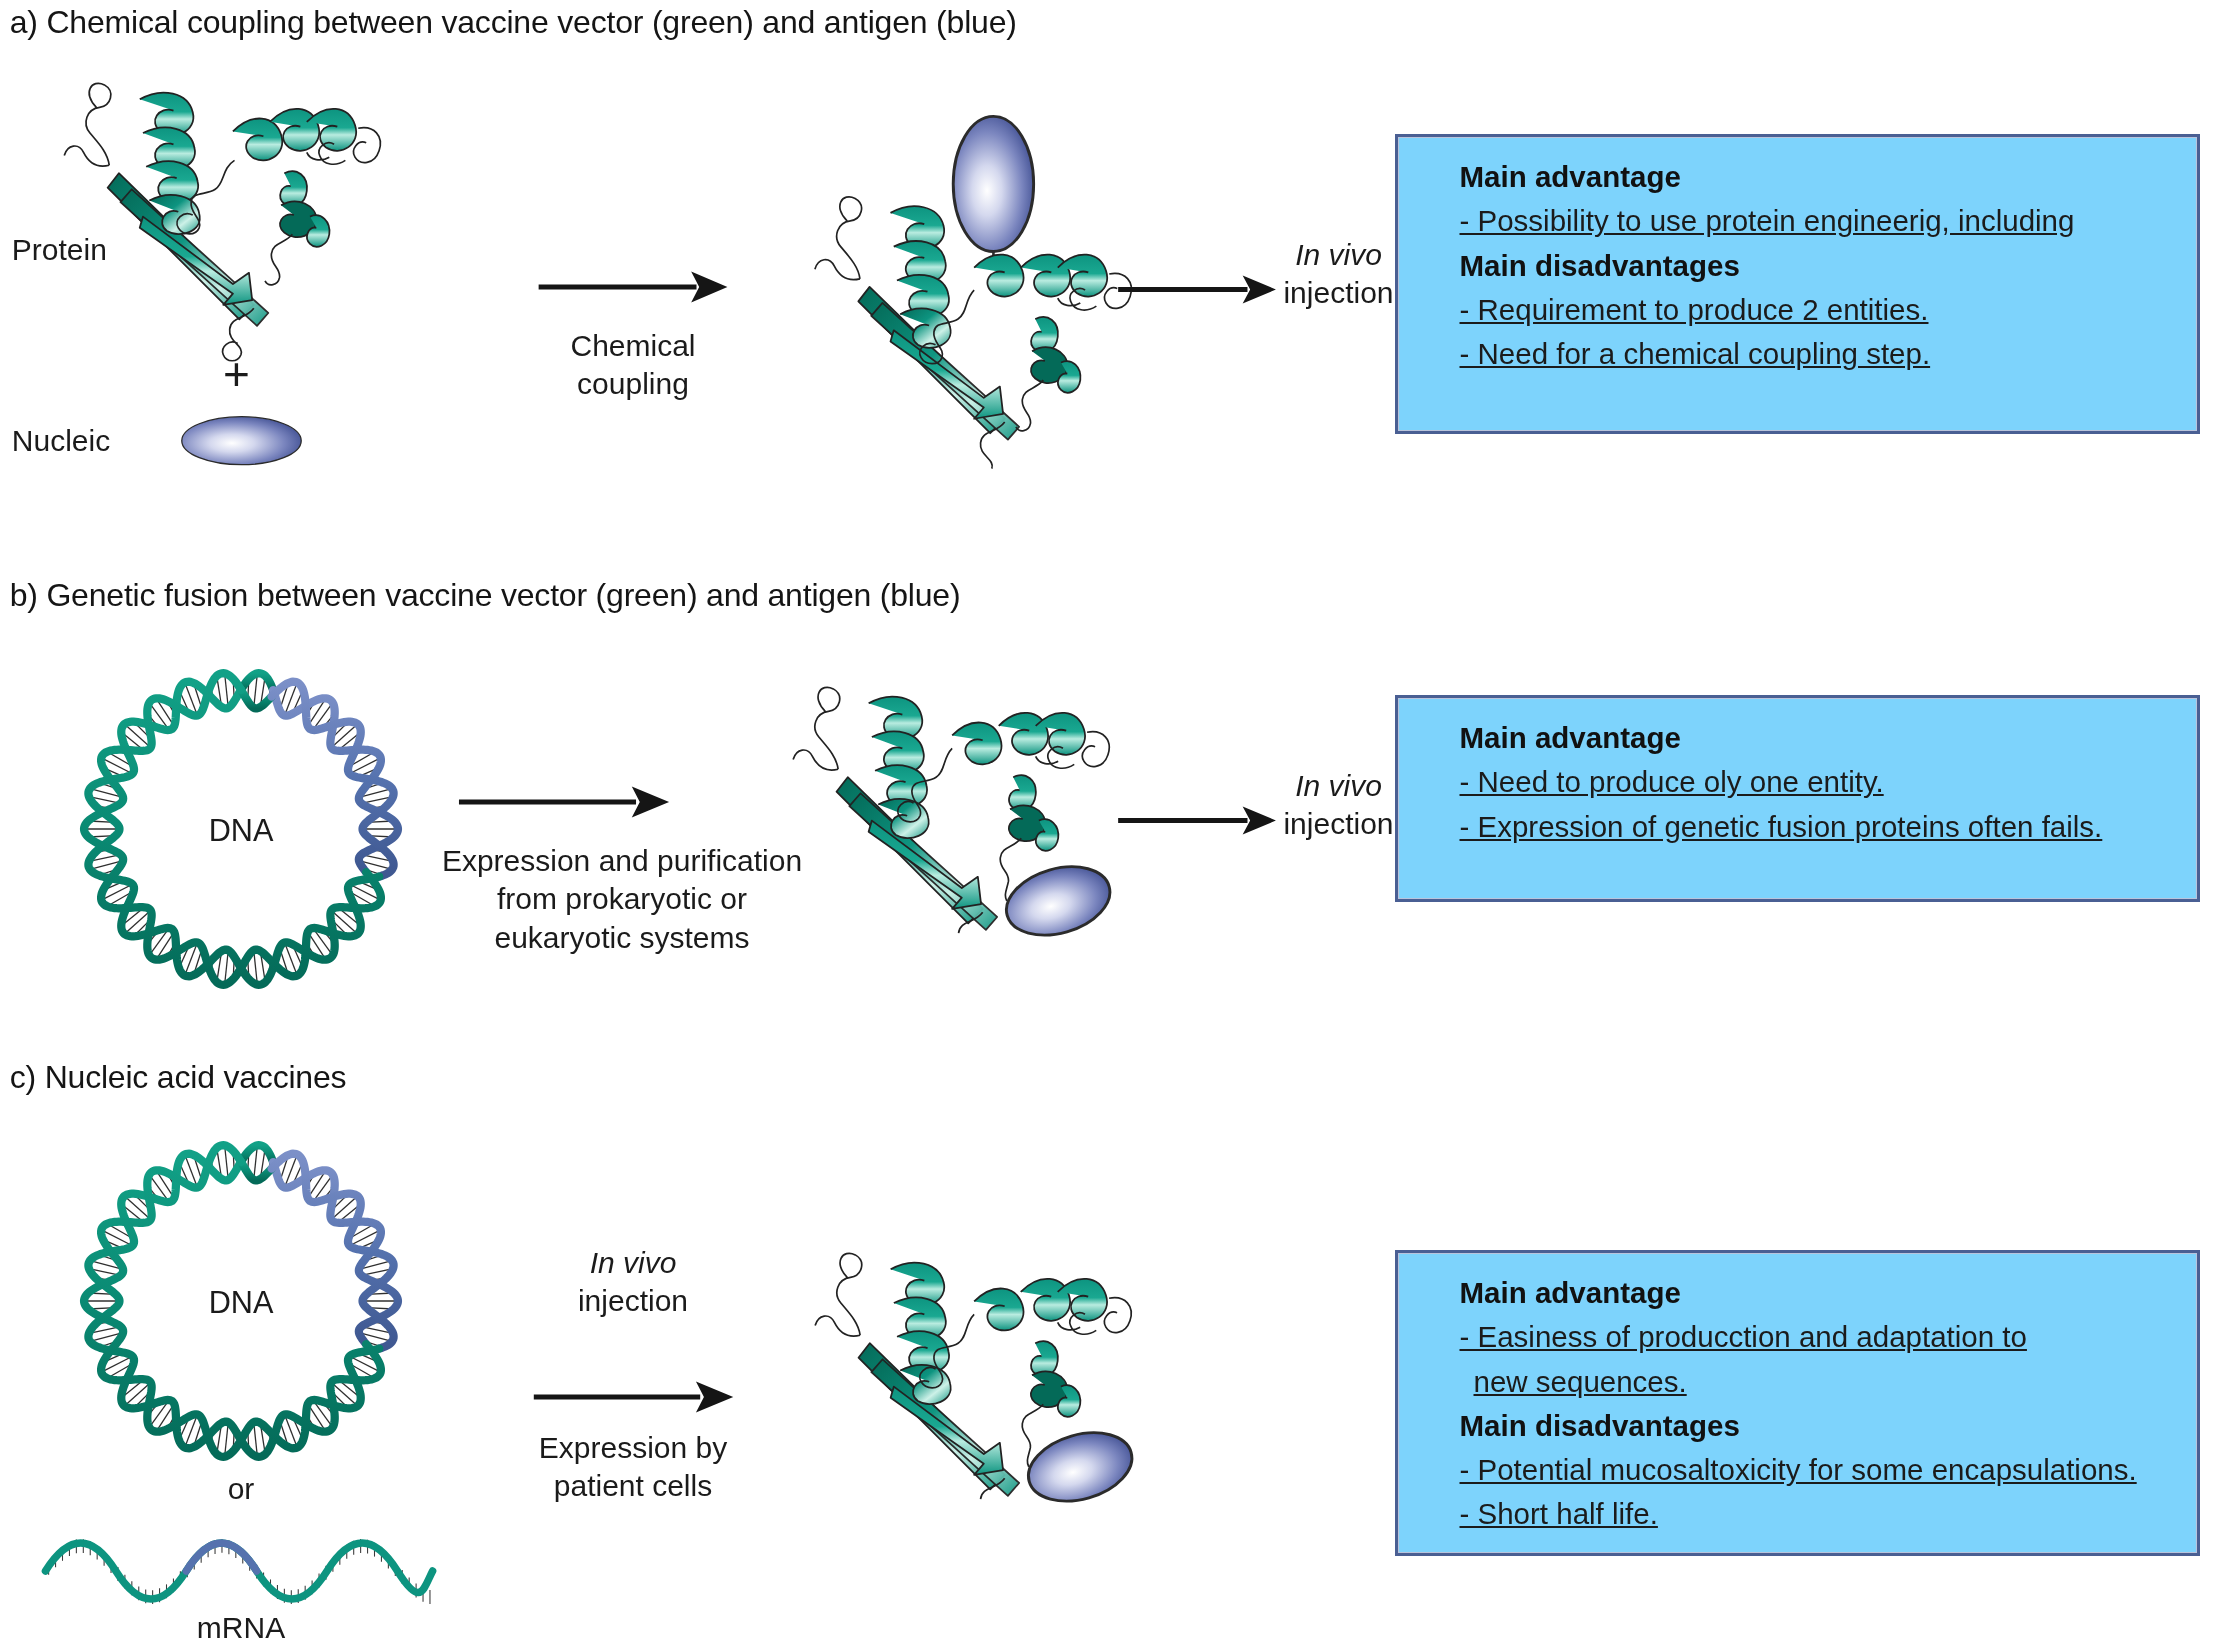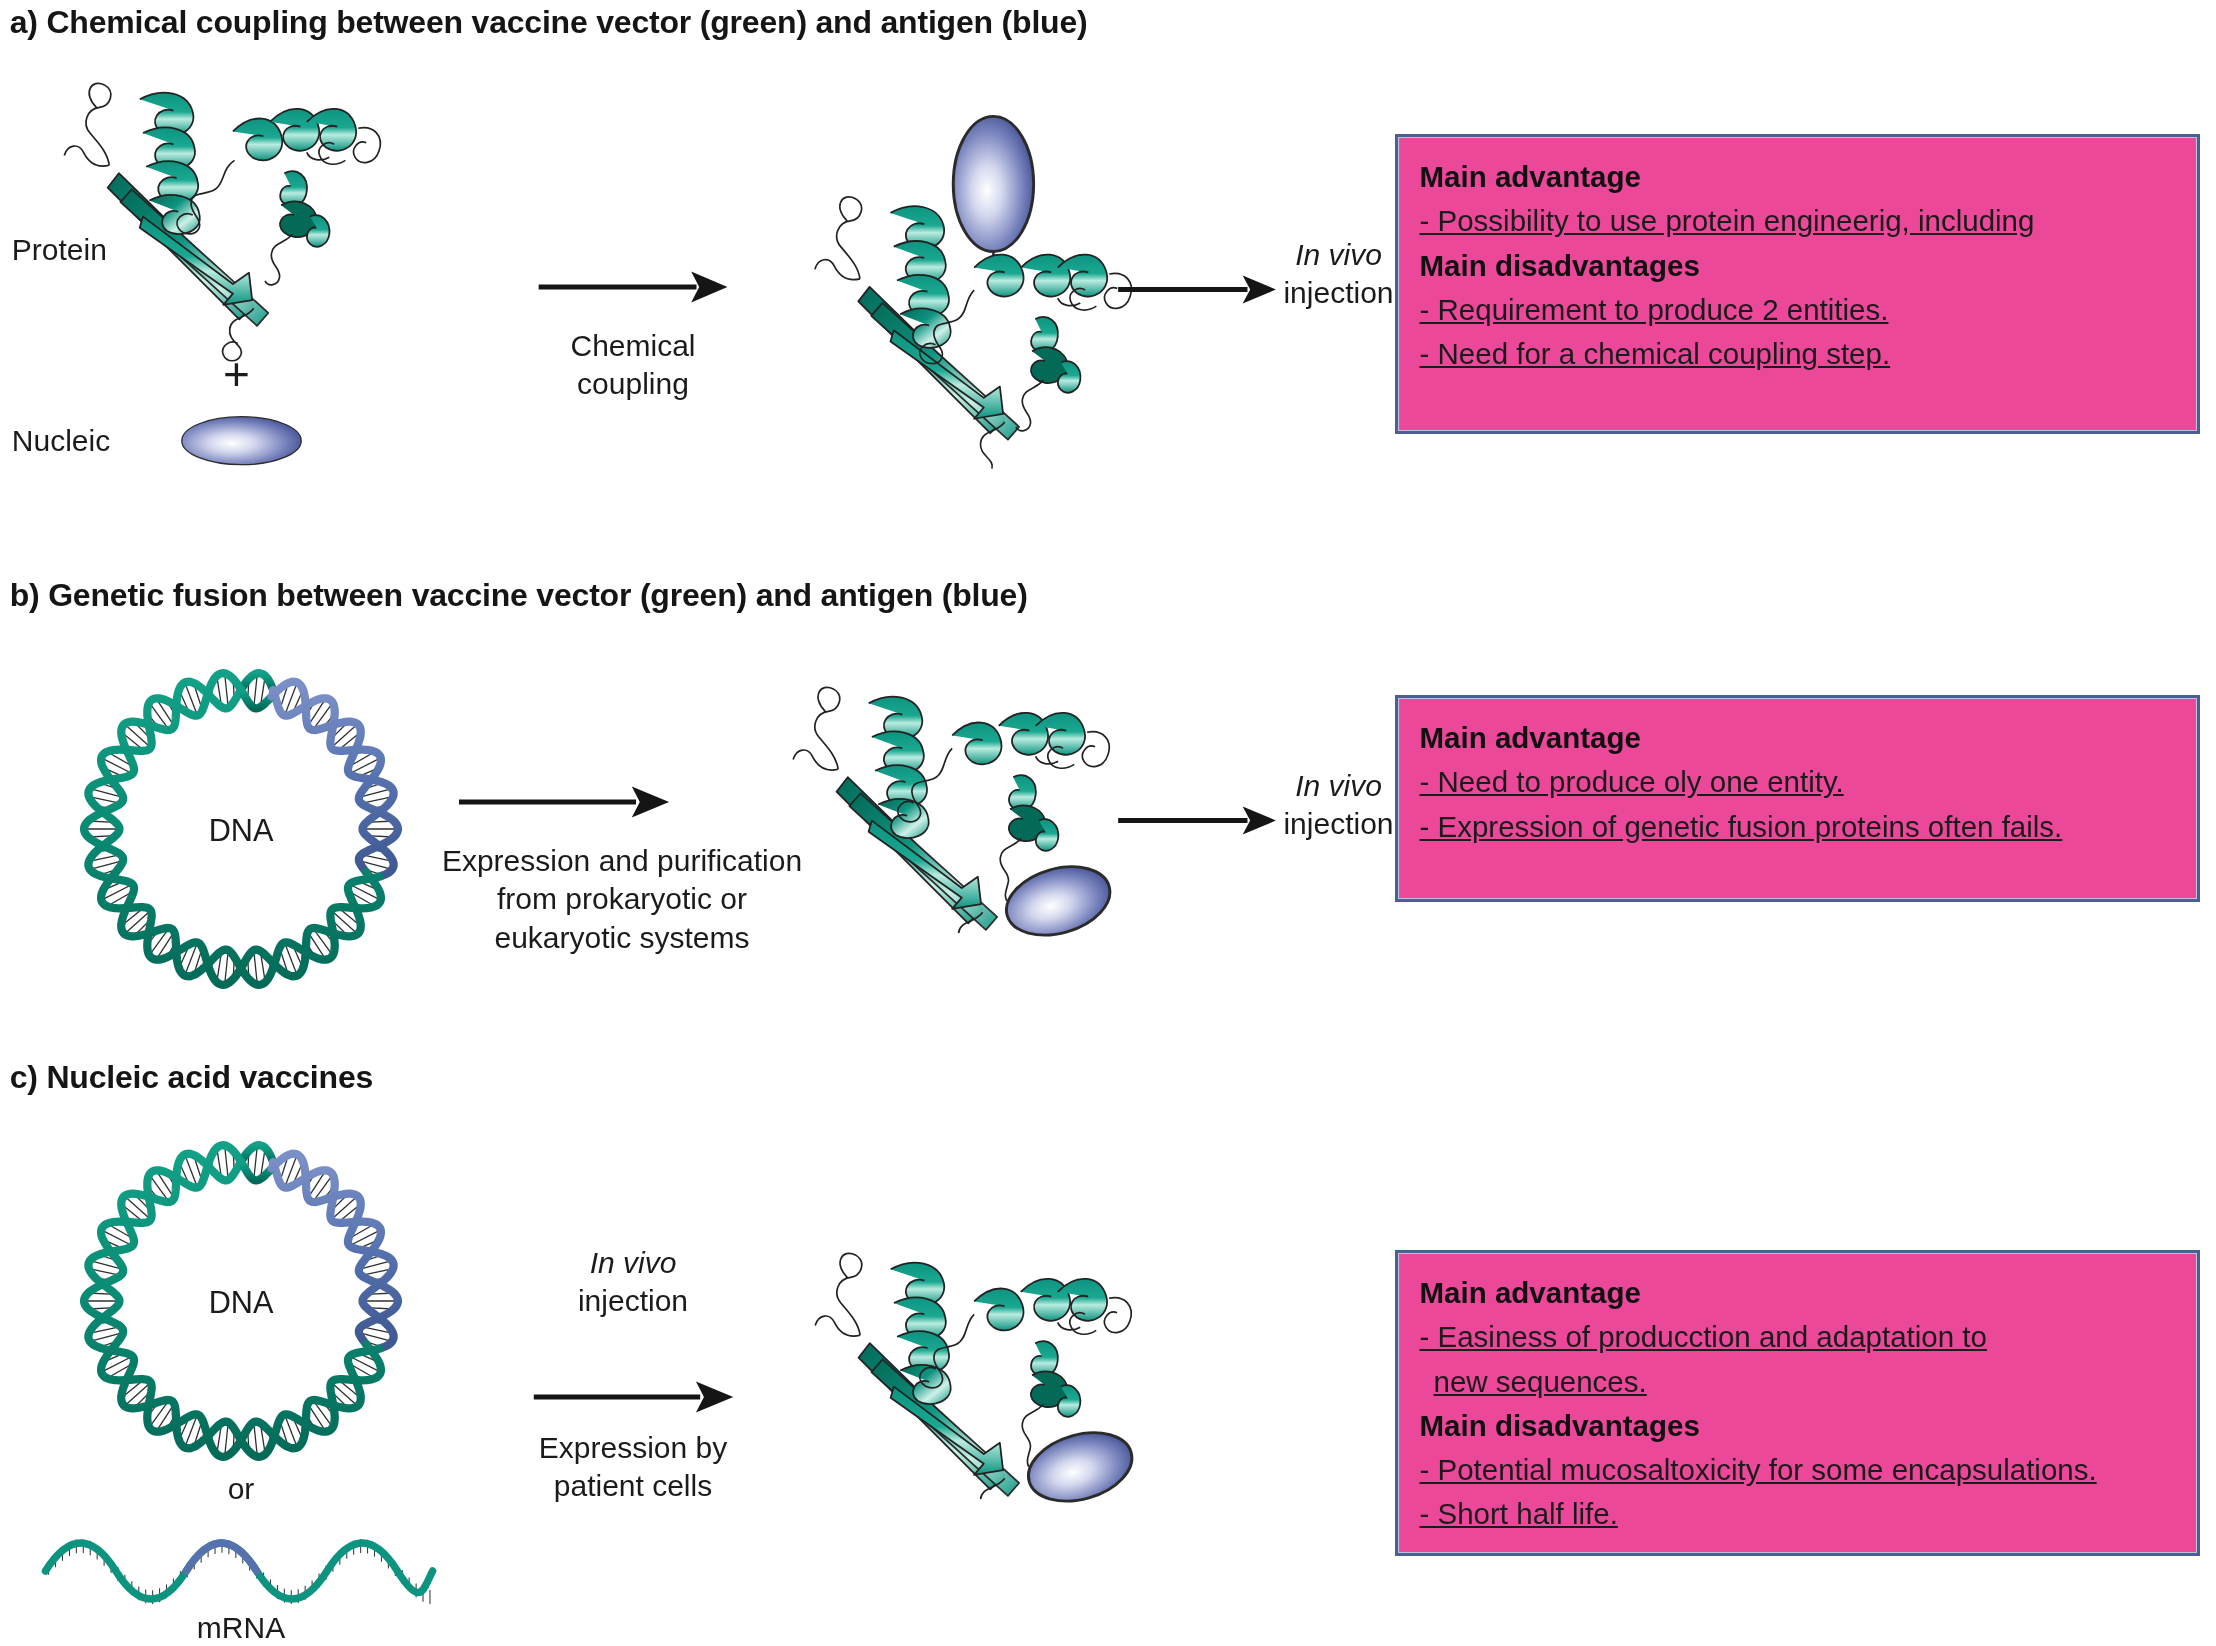--- a/index.html
+++ b/index.html
@@ -2,32 +2,33 @@
 <html style="font-size:8.6px"><head>
 <meta charset="utf-8">
 <title>Vaccine vector strategies</title>
 <style>
   html,body{margin:0;padding:0;background:#ffffff;}
   body{
     width:2216px;height:1646px;position:relative;overflow:hidden;
     font-family:"Liberation Sans", sans-serif;color:#1a1a1a;
   }
   .panel-title{
-    position:absolute;font-weight:bold;font-size:32px;letter-spacing:-0.2px;
+    position:absolute;font-weight:normal;font-size:32px;letter-spacing:-0.2px;
     color:#151515;white-space:nowrap;
   }
   .lbl{position:absolute;font-size:30px;color:#1b1b1b;white-space:nowrap;}
   .lbl-c{position:absolute;font-size:30px;color:#1b1b1b;text-align:center;line-height:1.28;}
   .ital{font-style:italic;}
   .plus{position:absolute;font-size:46px;color:#1b1b1b;line-height:1;}
   .infobox{
-    position:absolute;background:#ec4899;
+    position:absolute;background:#7dd3fc;
     border:3.8px solid #4a5f93;
     box-shadow:0 0 0 1.1px #b9c4dc inset;
     box-sizing:border-box;
+    padding-left:40px;
   }
   .infobox .bt{
     font-weight:bold;font-size:29.5px;color:#111;margin:0;line-height:1.5;white-space:nowrap;
   }
   .infobox .bl{
     font-size:29.5px;color:#1b1b1b;margin:0;line-height:1.5;white-space:nowrap;text-decoration:underline;
   }
   .infobox .inner{padding:18px 21.5px;}
   svg{display:block;overflow:visible;}
   .artwork{position:absolute;}

